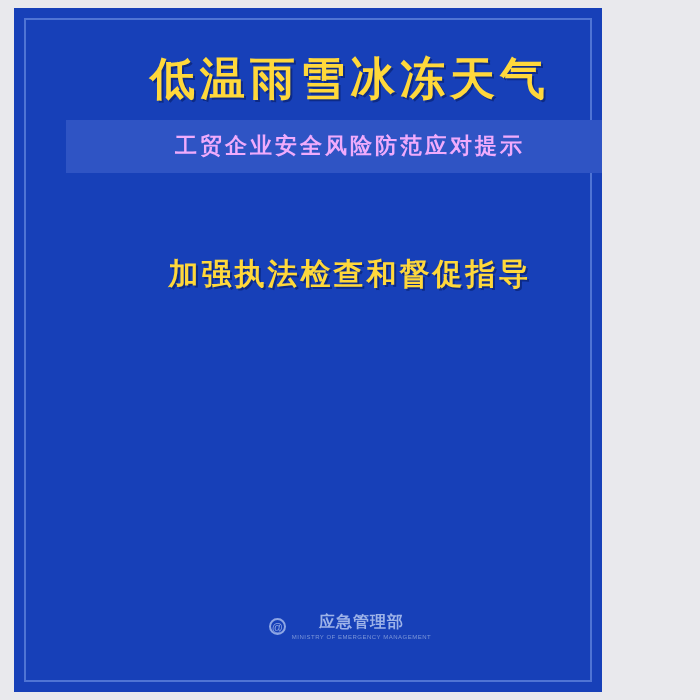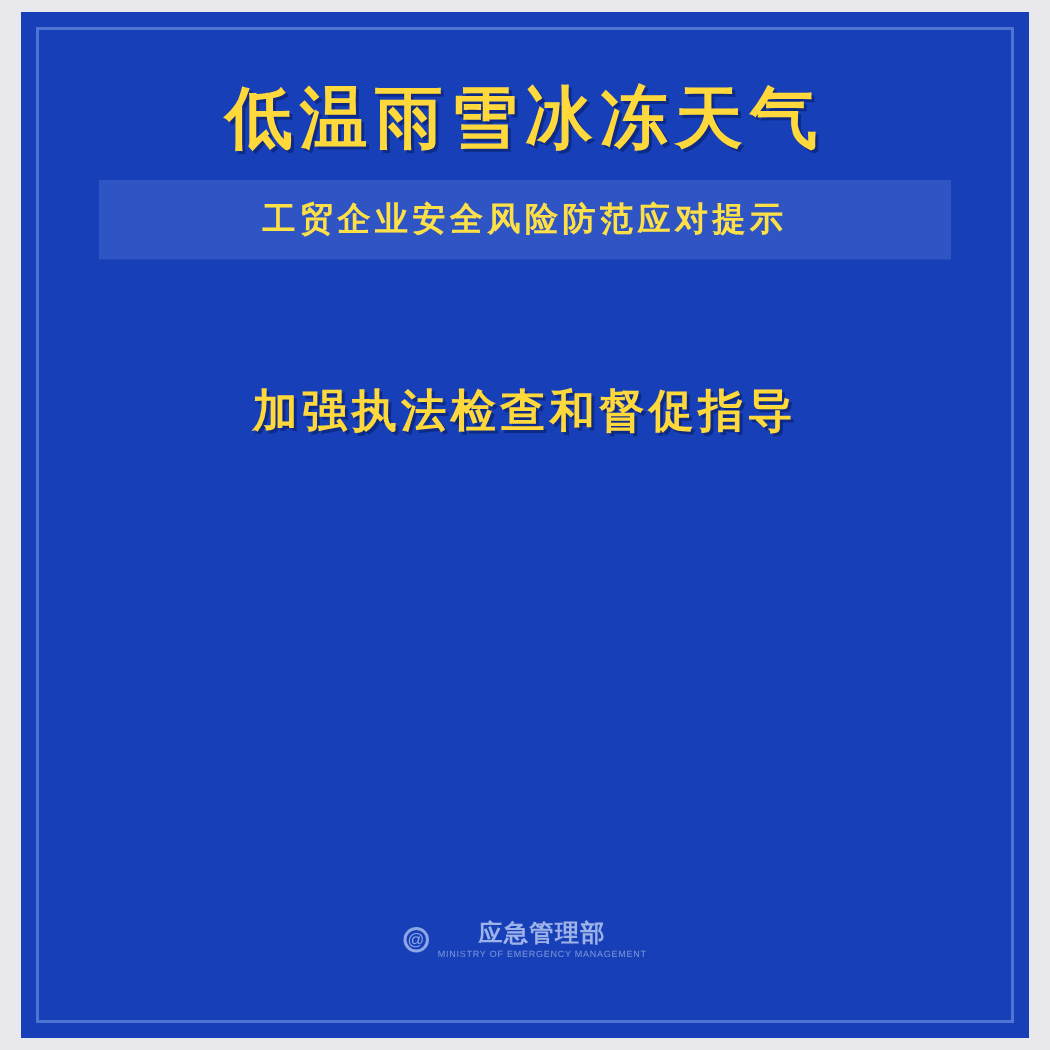--- a/index.html
+++ b/index.html
@@ -10,21 +10,21 @@
   body {
     width: 700px;
     height: 700px;
     font-family: "Liberation Sans", sans-serif;
     overflow: hidden;
   }
   .poster {
     position: absolute;
     left: 14px;
     top: 8px;
-    width: 672px;
+    width: 588px;
     height: 684px;
     background: #1740b8;
     box-sizing: border-box;
     overflow: hidden;
   }
   .inner-border {
     position: absolute;
     left: 10px;
     top: 10px;
     right: 10px;
@@ -51,21 +51,21 @@
     line-height: 58px;
     margin-top: 12px;
   }
   .subtitle-band {
     margin-top: 12px;
     background: #2f54c4;
     padding: 11px 0 12px 0;
     text-align: center;
   }
   .subtitle-text {
-    color: #fde047;
+    color: #f0abfc;
     font-size: 22px;
     letter-spacing: 3px;
     font-family: "Liberation Serif", serif;
     font-weight: bold;
   }
   .heading-white-band {
     position: absolute;
     left: 160px;
     top: 190px;
     width: 375px;

